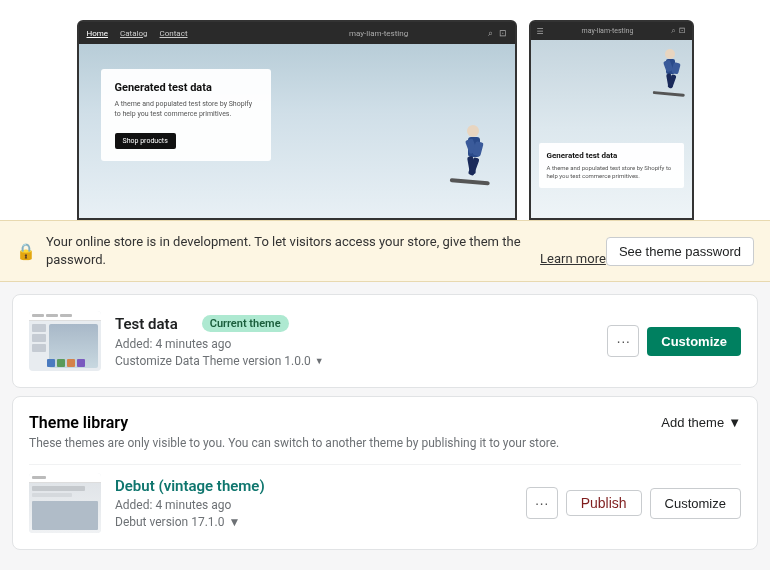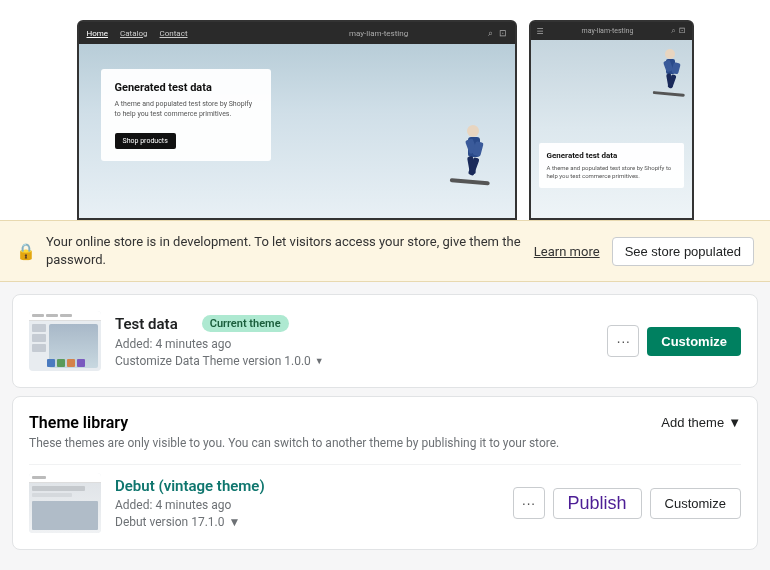--- a/index.html
+++ b/index.html
@@ -224,22 +224,21 @@
 
     .alert-text {
       flex: 1;
       font-size: 13px;
       color: #333;
       line-height: 1.4;
     }
 
     .alert-actions {
       display: flex;
-      align-items: center;
-      gap: 12px;
+      align-items: flex-end;
       flex-shrink: 0;
     }
 
     .learn-more-link {
       font-size: 13px;
       color: #333;
       text-decoration: underline;
       cursor: pointer;
     }
 
@@ -547,23 +546,23 @@
       display: flex;
       align-items: center;
       gap: 8px;
     }
 
     .publish-btn {
       background: #fff;
       border: 1px solid #c9cccf;
       border-radius: 4px;
       padding: 4px 14px;
-      font-size: 18px;
+      font-size: 14px;
       font-weight: 500;
-      color: #4c1d95;
+      color: #7f1d1d;
       cursor: pointer;
       white-space: nowrap;
     }
 
     .lib-customize-btn {
       background: #fff;
       border: 1px solid #c9cccf;
       border-radius: 4px;
       padding: 7px 14px;
       font-size: 13px;
@@ -638,21 +637,21 @@
         </div>
       </div>
     </div>
   </div>
 
   <div class="alert-banner">
     <span class="lock-icon">🔒</span>
     <span class="alert-text">Your online store is in development. To let visitors access your store, give them the password.</span>
     <div class="alert-actions">
       <span class="learn-more-link">Learn more</span>
-      <button class="store-password-btn">See store populated</button>
+      <button class="store-password-btn">See theme password</button>
     </div>
   </div>
 
   <div class="theme-card">
     <div class="theme-thumbnail">
       <div class="thumb-header">
         <div class="thumb-nav-dot"></div>
         <div class="thumb-nav-dot"></div>
         <div class="thumb-nav-dot"></div>
       </div>

